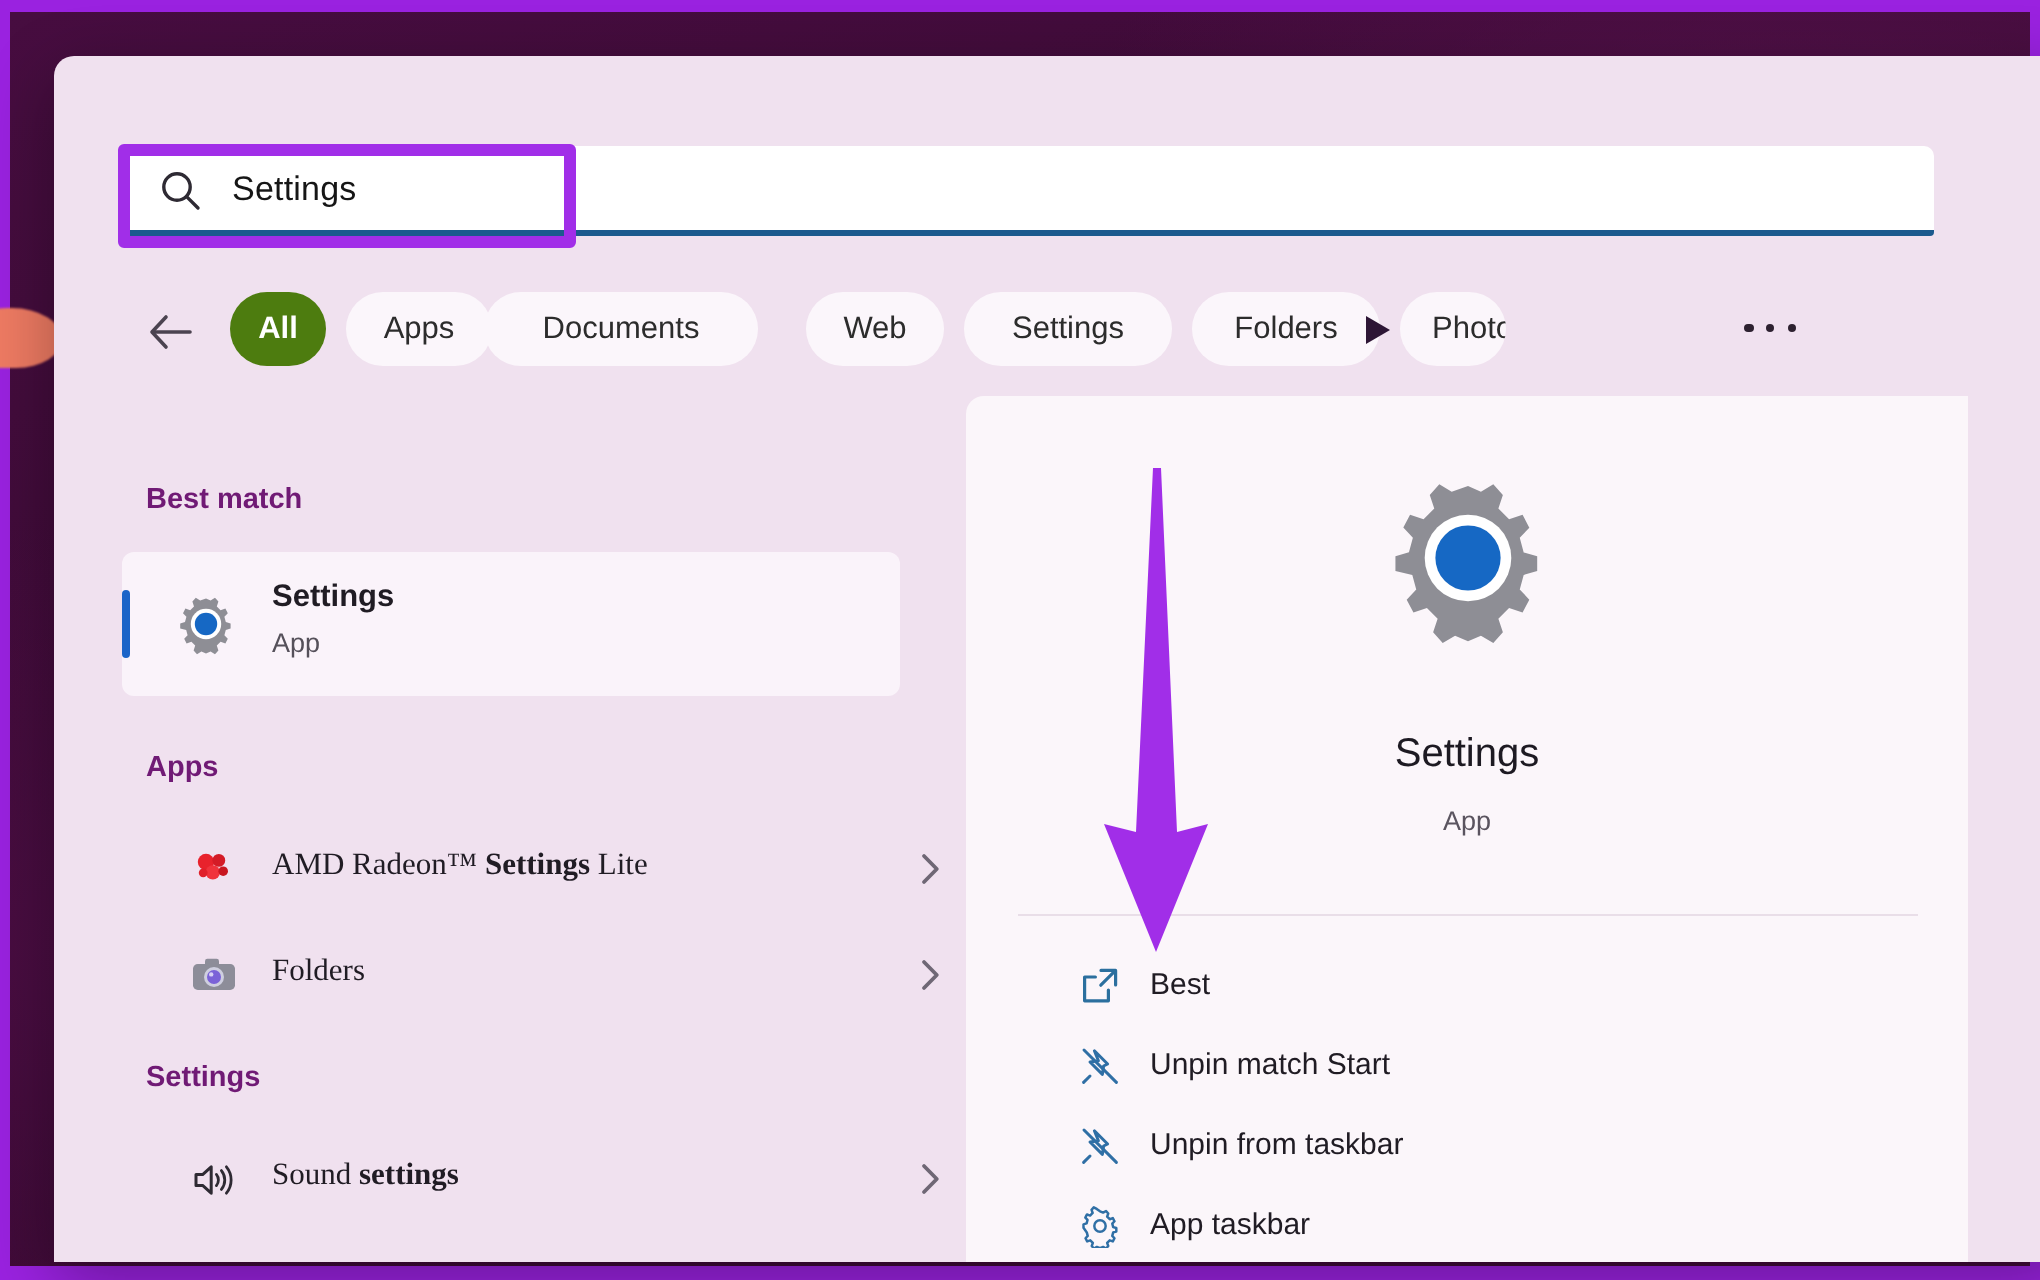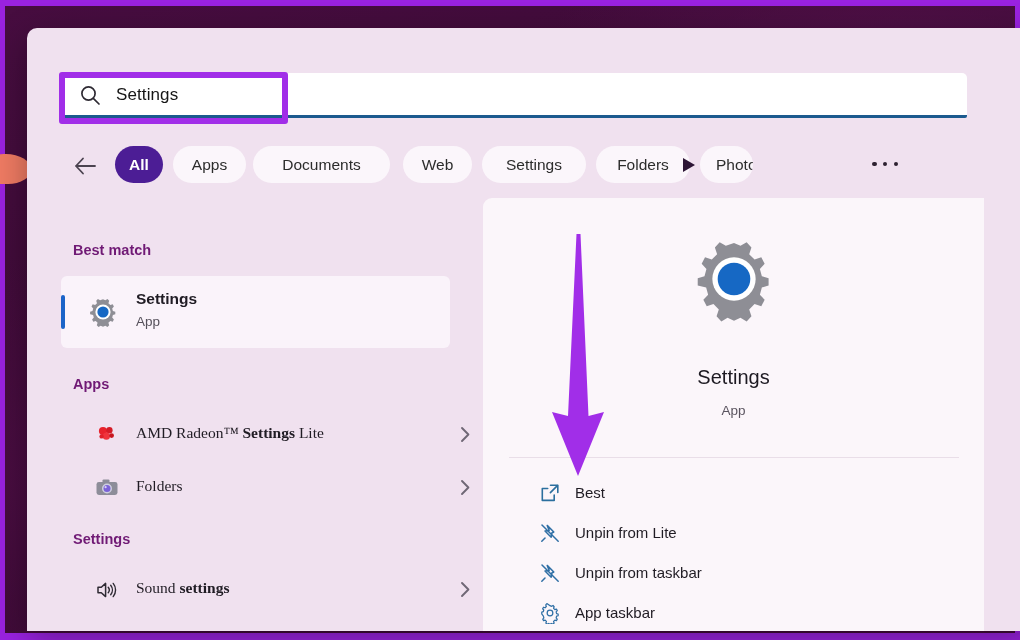--- a/index.html
+++ b/index.html
@@ -119,21 +119,21 @@
     background: #fbf6fb;
     color: #2c2c2c;
     font-size: 15.5px;
     display: flex;
     align-items: center;
     justify-content: center;
     padding: 0 18px;
     white-space: nowrap;
   }
   .tab.active {
-    background: #4c1d95;
+    background: #4d7c0f;
     color: #ffffff;
     font-weight: 600;
     justify-content: center;
   }
   .tab.clipped {
     overflow: hidden;
   }
   #tab-play {
     position: absolute;
     top: 16px;
@@ -353,21 +353,21 @@
           <polyline points="10,5.5 3,13 10,20.5" fill="none" stroke="#4b4350" stroke-width="1.8" stroke-linecap="round" stroke-linejoin="round"></polyline>
         </svg>
       </span>
 
       <div class="tab active" style="left:88px;width:48px;">
         <span>All</span>
       </div>
       <div class="tab" style="left:146px;width:73px;">
         <span>Apps</span>
       </div>
-      <div class="tab" style="left:226px;width:137px;text-align:center;">
+      <div class="tab" style="left:215px;width:137px;text-align:center;">
         <span>Documents</span>
       </div>
       <div class="tab" style="left:376px;width:69px;">
         <span>Web</span>
       </div>
       <div class="tab" style="left:455px;width:104px;">
         <span>Settings</span>
       </div>
       <div class="tab" style="left:569px;width:94px;justify-content:center;">
         <span>Folders</span>
@@ -503,21 +503,21 @@
       </div>
 
       <div class="action-row" style="top:316px;">
         <span class="a-icon">
           <svg width="22" height="22" viewBox="0 0 22 22">
             <path d="M8.2 3.4l6.6 6.6-2.0 1.0-0.6 4.2-6.2-6.2 4.2-0.6z" fill="none" stroke="#2f6fa5" stroke-width="1.5" stroke-linejoin="round"></path>
             <line x1="6.0" y1="16.0" x2="2.8" y2="19.2" stroke="#2f6fa5" stroke-width="1.5" stroke-linecap="round"></line>
             <line x1="3.0" y1="3.0" x2="19.2" y2="19.2" stroke="#2f6fa5" stroke-width="1.5" stroke-linecap="round"></line>
           </svg>
         </span>
-        <span class="a-label">Unpin from Lite</span>
+        <span class="a-label">Unpin match Start</span>
       </div>
 
       <div class="action-row" style="top:356px;">
         <span class="a-icon">
           <svg width="22" height="22" viewBox="0 0 22 22">
             <path d="M8.2 3.4l6.6 6.6-2.0 1.0-0.6 4.2-6.2-6.2 4.2-0.6z" fill="none" stroke="#2f6fa5" stroke-width="1.5" stroke-linejoin="round"></path>
             <line x1="6.0" y1="16.0" x2="2.8" y2="19.2" stroke="#2f6fa5" stroke-width="1.5" stroke-linecap="round"></line>
             <line x1="3.0" y1="3.0" x2="19.2" y2="19.2" stroke="#2f6fa5" stroke-width="1.5" stroke-linecap="round"></line>
           </svg>
         </span>

